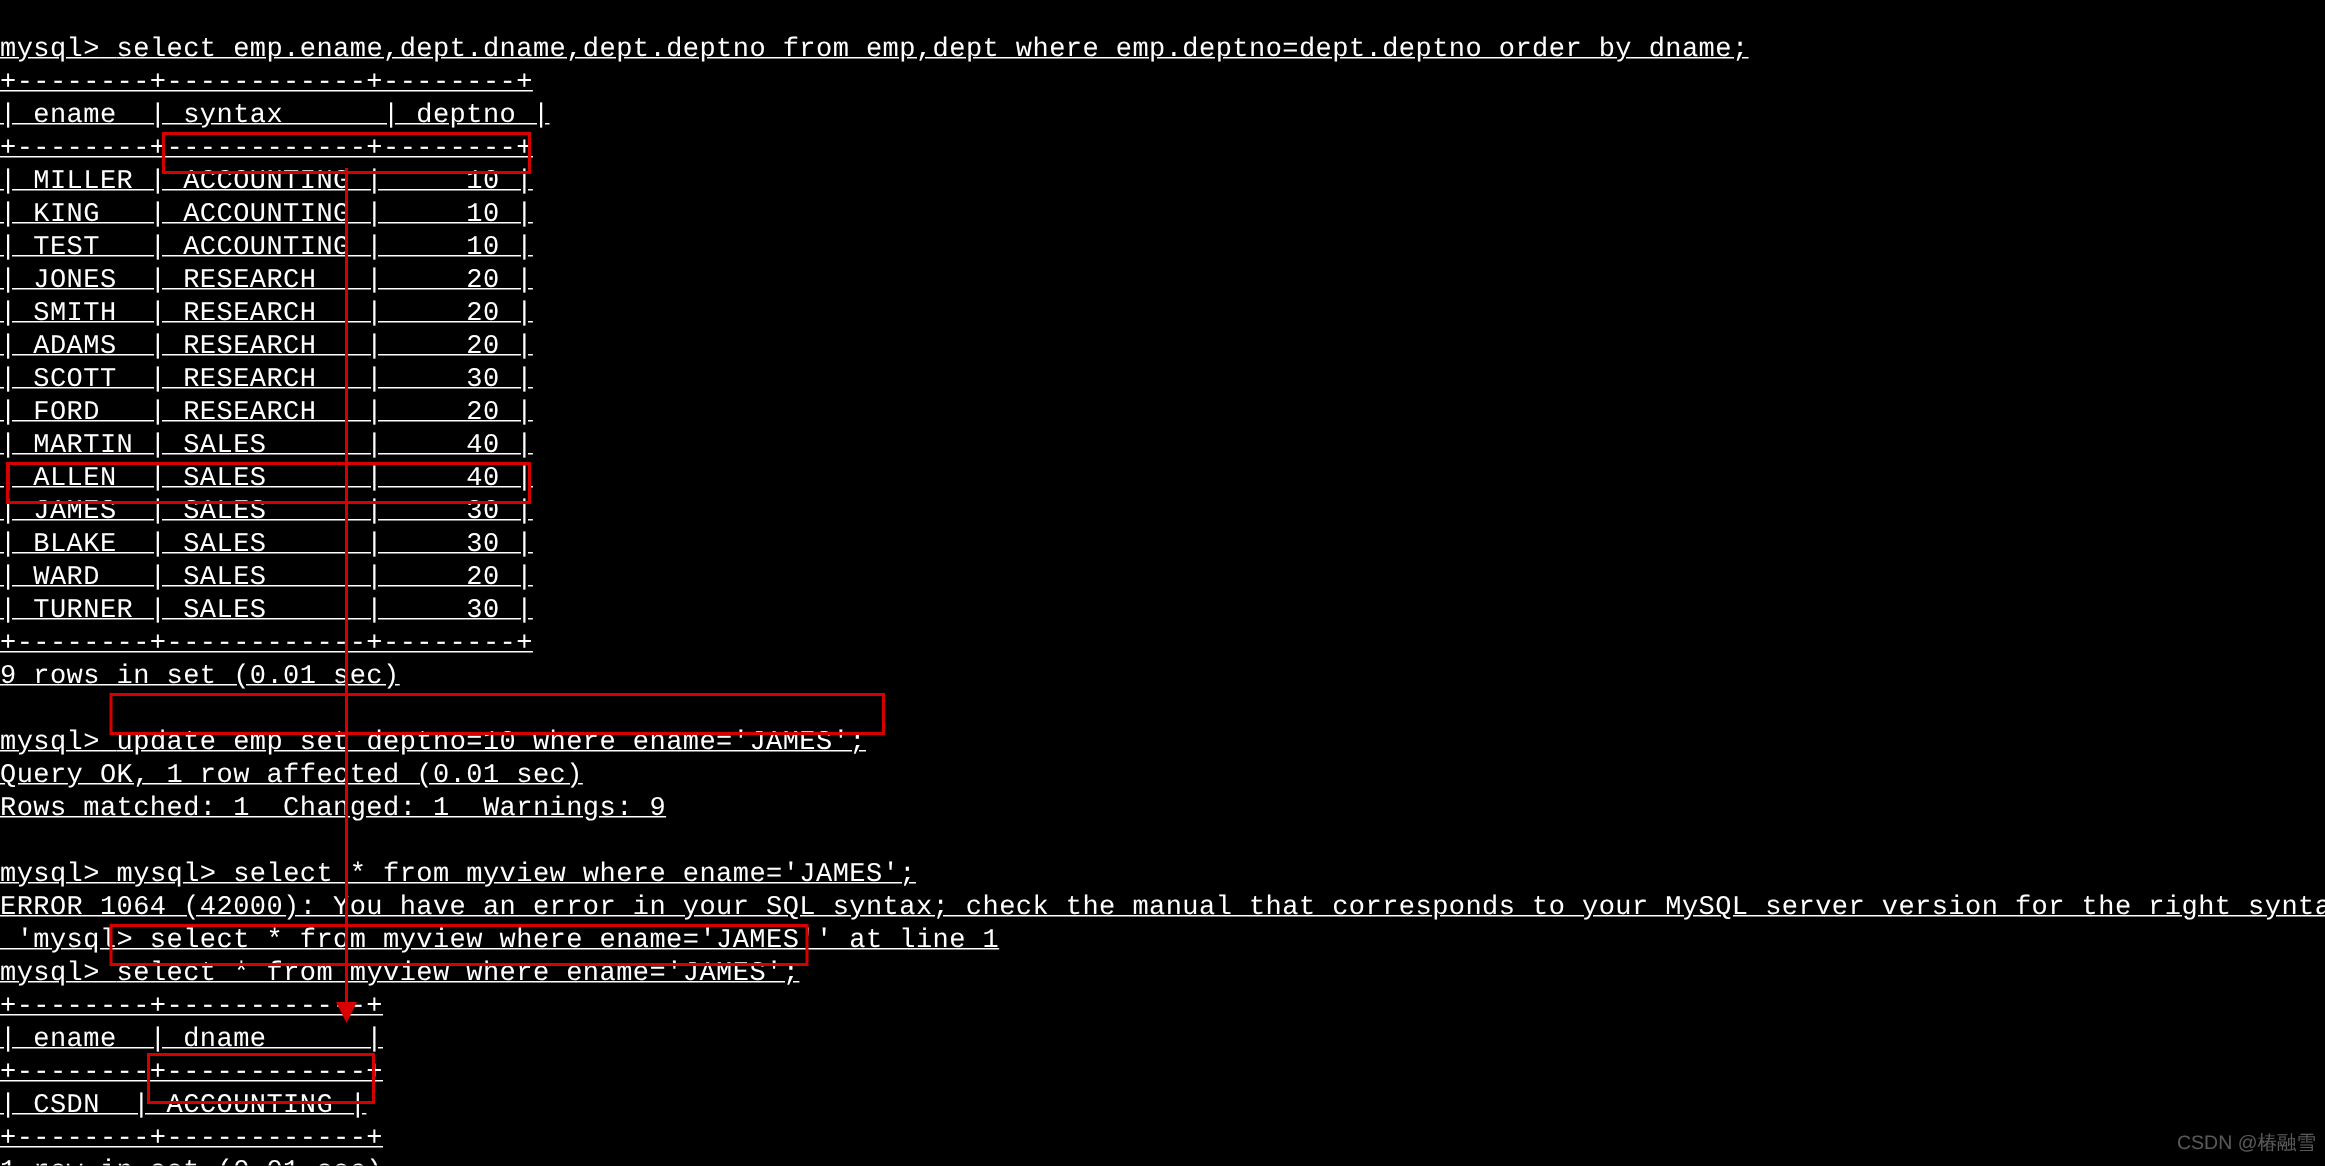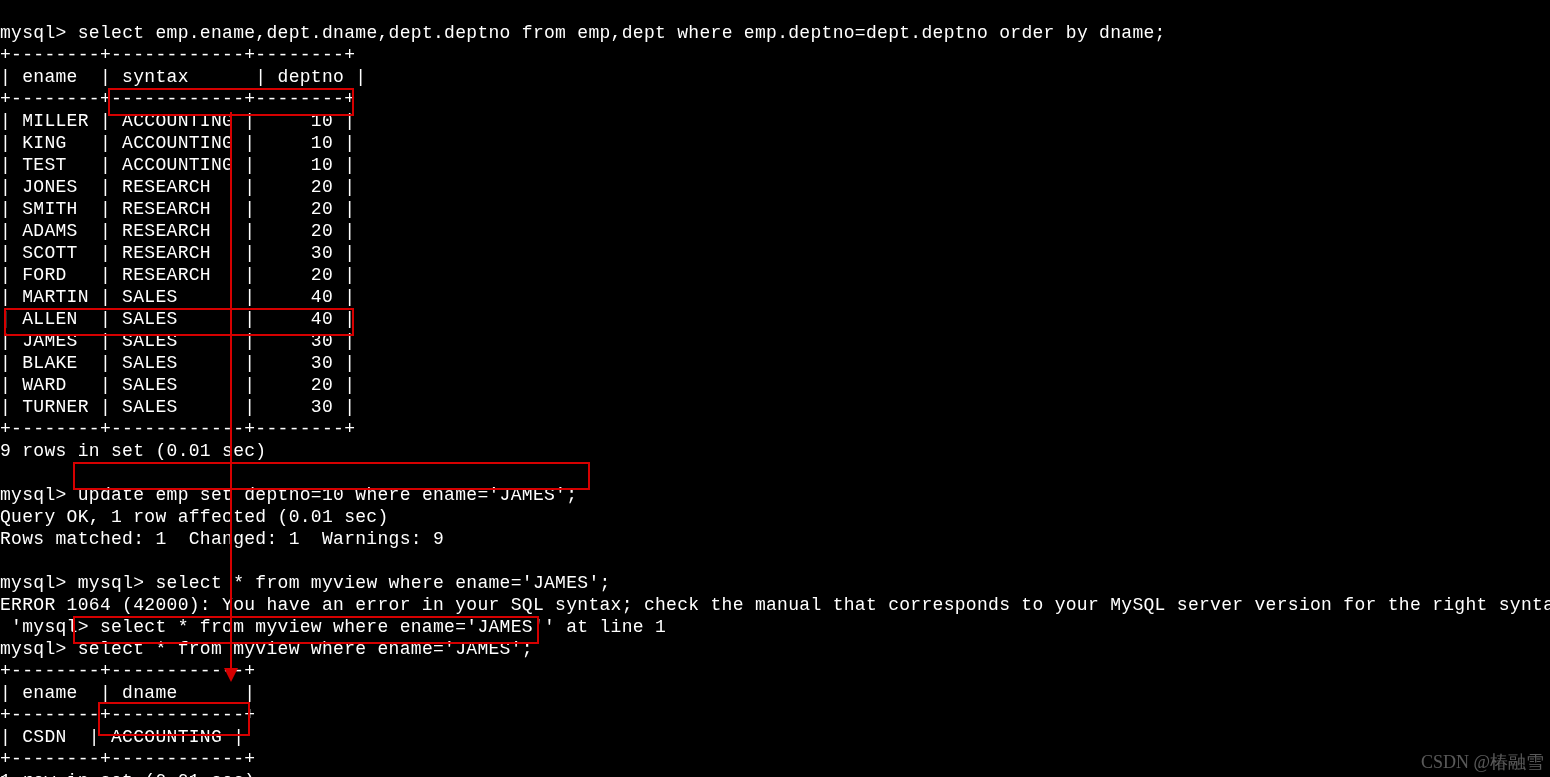--- a/index.html
+++ b/index.html
@@ -16,28 +16,29 @@
     position: relative;
   }
   .terminal {
     white-space: pre;
     position: relative;
     padding: 0;
     letter-spacing: 0.3px;
   }
   .line {
     white-space: pre;
+    text-decoration: underline;
   }
   .watermark {
     position: absolute;
     right: 6px;
     bottom: 4px;
     color: rgba(255,255,255,0.35);
-    font-size: 18px;
-    font-family: Liberation Serif, serif;
+    font-size: 13px;
+    font-family: Liberation Sans, sans-serif;
   }
   
   .box {
     position: absolute;
     border: 2px solid #d60000;
     background: transparent;
     pointer-events: none;
   }
   
   .arrow-line {

